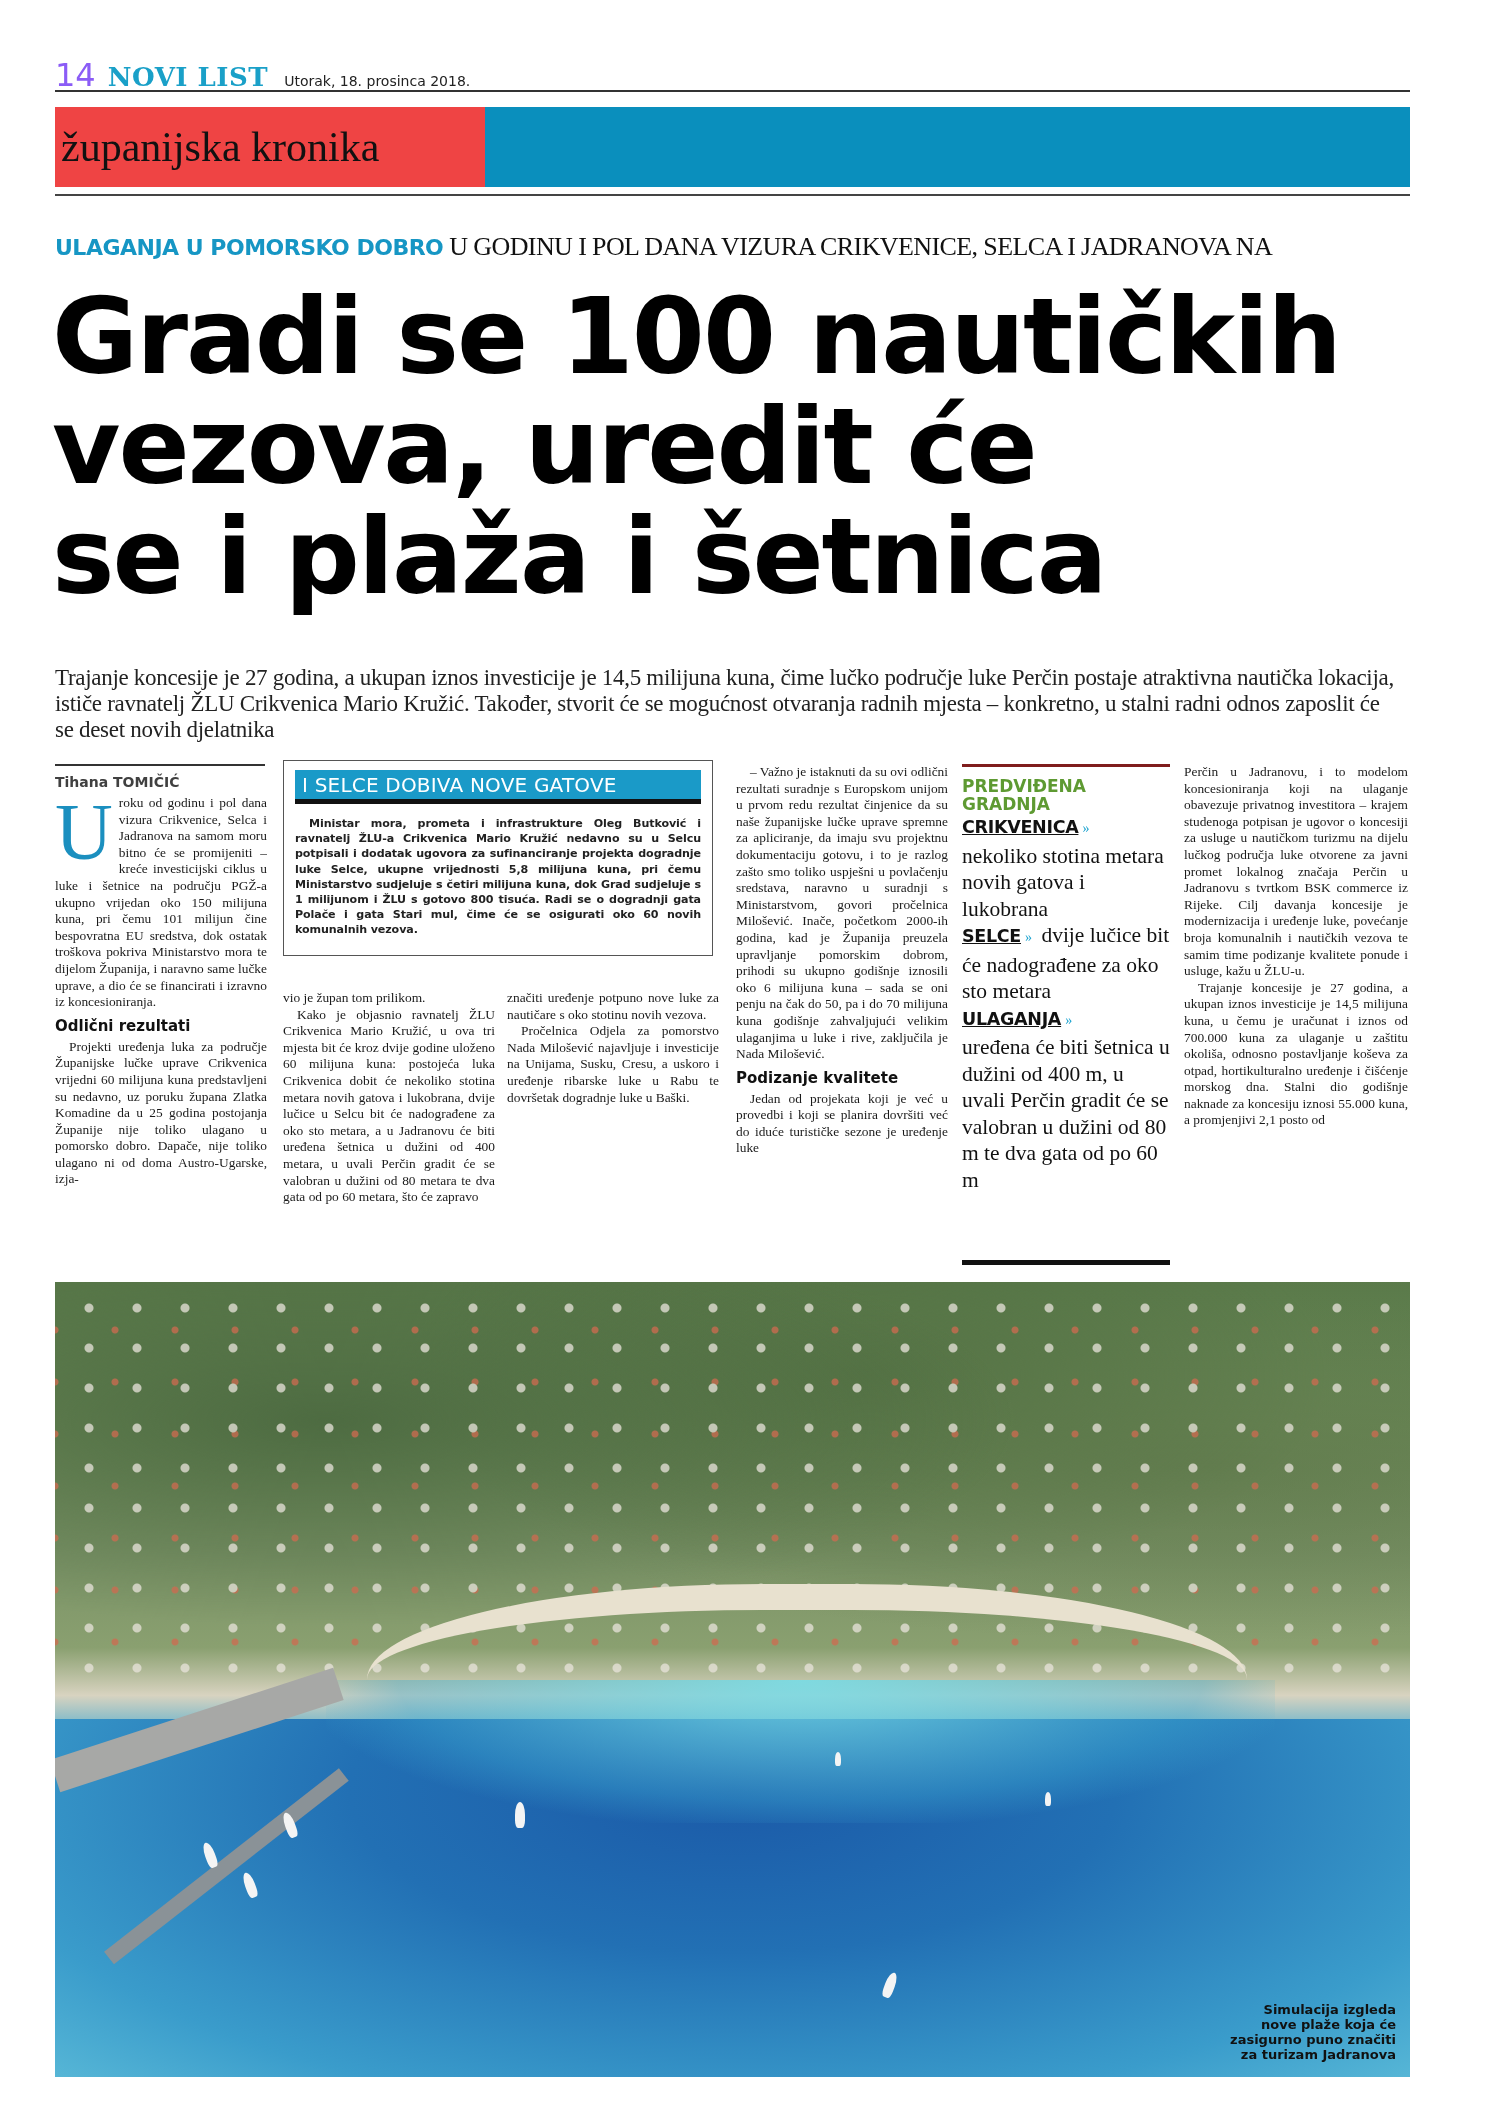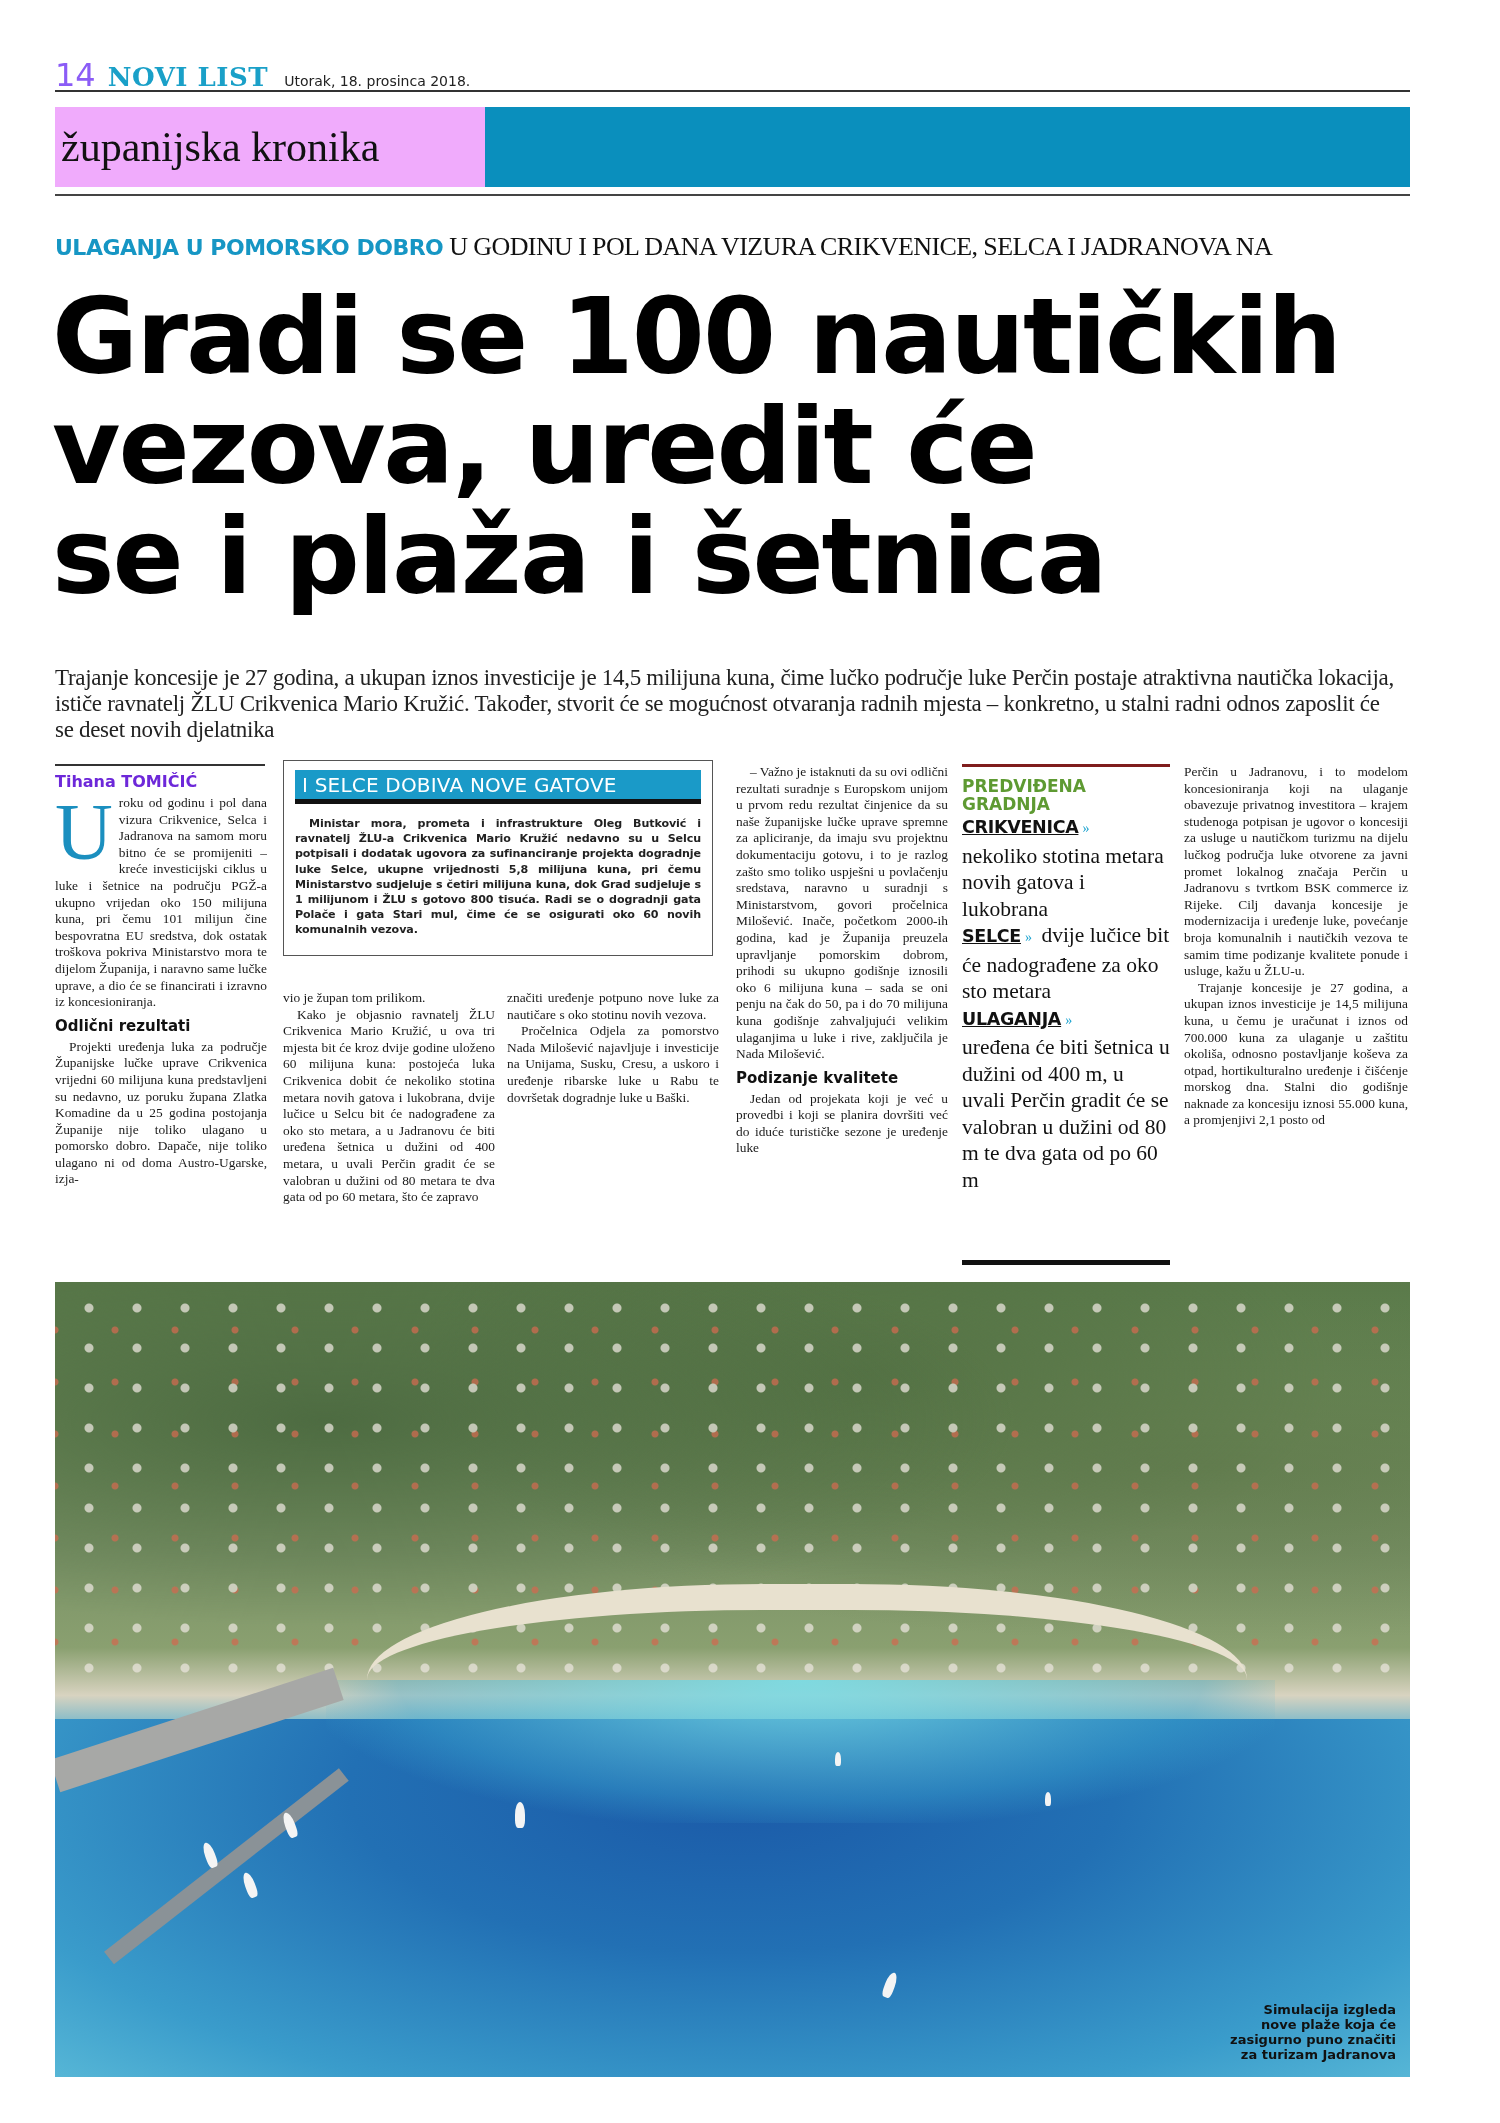--- a/index.html
+++ b/index.html
@@ -6,40 +6,40 @@
   html, body { width: 1500px; height: 2123px; background: #ffffff; overflow: hidden; }
   body { position: relative; font-family: "DejaVu Serif", serif; color: #1a1a1a; }
 
   .page-header { position: absolute; left: 55px; top: 56px; width: 1355px; height: 36px; border-bottom: 2px solid #333; display: flex; align-items: baseline; }
   .page-num { font-family: "DejaVu Sans", sans-serif; font-size: 32px; color: #8b5cf6; margin-right: 12px; }
   .paper-name { font-family: "DejaVu Serif", serif; font-weight: bold; font-size: 26px; color: #1aa0c8; letter-spacing: 0.5px; margin-right: 16px; }
   .issue-date { font-family: "DejaVu Sans", sans-serif; font-size: 14px; color: #222; }
   .issue-date b { font-weight: normal; }
 
   .section-bar { position: absolute; left: 55px; top: 107px; width: 1355px; height: 80px; display: flex; }
-  .section-title-box { width: 430px; height: 100%; background: #f0abfc; display: flex; align-items: center; padding-left: 6px; }
+  .section-title-box { width: 430px; height: 100%; background: #ef4444; display: flex; align-items: center; padding-left: 6px; }
   .section-title { font-family: "Liberation Serif", serif; font-size: 42px; color: #111; }
   .section-accent { flex: 1; background: #0a8fbd; }
   .section-rule { position: absolute; left: 55px; top: 194px; width: 1355px; height: 2px; background: #444; }
 
   .kicker { position: absolute; left: 55px; top: 234px; width: 1360px; white-space: nowrap; overflow: hidden; font-size: 22px; line-height: 26px; }
   .kicker-lead { font-family: "DejaVu Sans", sans-serif; font-weight: bold; color: #1696c4; letter-spacing: -0.5px; }
   .kicker-rest { font-family: "Liberation Serif", serif; color: #111; font-size: 26px; letter-spacing: -0.6px; }
 
   .headline { position: absolute; left: 52px; top: 282px; width: 1380px; font-family: "DejaVu Sans", sans-serif; font-weight: bold; font-size: 105px; line-height: 110px; letter-spacing: -2px; color: #000; }
 
   .lede { position: absolute; left: 55px; top: 665px; width: 1340px; font-family: "Liberation Serif", serif; font-size: 23px; line-height: 26px; color: #222; letter-spacing: -0.3px; }
 
   .col { position: absolute; font-family: "Liberation Serif", serif; font-size: 13.4px; line-height: 16.6px; text-align: justify; color: #1a1a1a; hyphens: manual; }
   .col p { text-indent: 14px; }
   .col p.noindent { text-indent: 0; }
   .subhead { font-family: "DejaVu Sans", sans-serif; font-weight: bold; font-size: 15px; line-height: 22px; margin: 4px 0 2px; color: #111; text-indent: 0 !important; }
 
   .byline-wrap { position: absolute; left: 55px; top: 764px; width: 210px; border-top: 2px solid #333; padding-top: 6px; }
-  .byline { font-family: "DejaVu Sans", sans-serif; font-weight: bold; font-size: 16px; color: #6d28d9; }
+  .byline { font-family: "DejaVu Sans", sans-serif; font-weight: bold; font-size: 14px; color: #404040; }
 
   .dropcap { float: left; font-family: "Liberation Serif", serif; font-size: 80px; line-height: 62px; color: #1b8fbf; margin: 6px 6px 0 0; }
 
   .box { position: absolute; left: 283px; top: 760px; width: 430px; height: 196px; border: 1px solid #555; padding: 9px 11px 0 11px; }
   .box-title-bar { background: #1a9ac8; height: 34px; display: flex; align-items: center; padding-left: 7px; border-bottom: 5px solid #111; }
   .box-title { font-family: "DejaVu Sans", sans-serif; font-size: 20px; color: #fff; letter-spacing: 0.2px; }
   .box-body { font-family: "DejaVu Sans", sans-serif; font-size: 11.1px; line-height: 15.2px; font-weight: bold; color: #222; text-align: justify; margin-top: 12px; text-indent: 14px; letter-spacing: -0.1px; }
 
   .factbox { position: absolute; left: 962px; top: 764px; width: 208px; border-top: 3px solid #7f1d1d; padding-top: 10px; }
   .factbox-bottom { position: absolute; left: 962px; top: 1260px; width: 208px; height: 5px; background: #111; }

